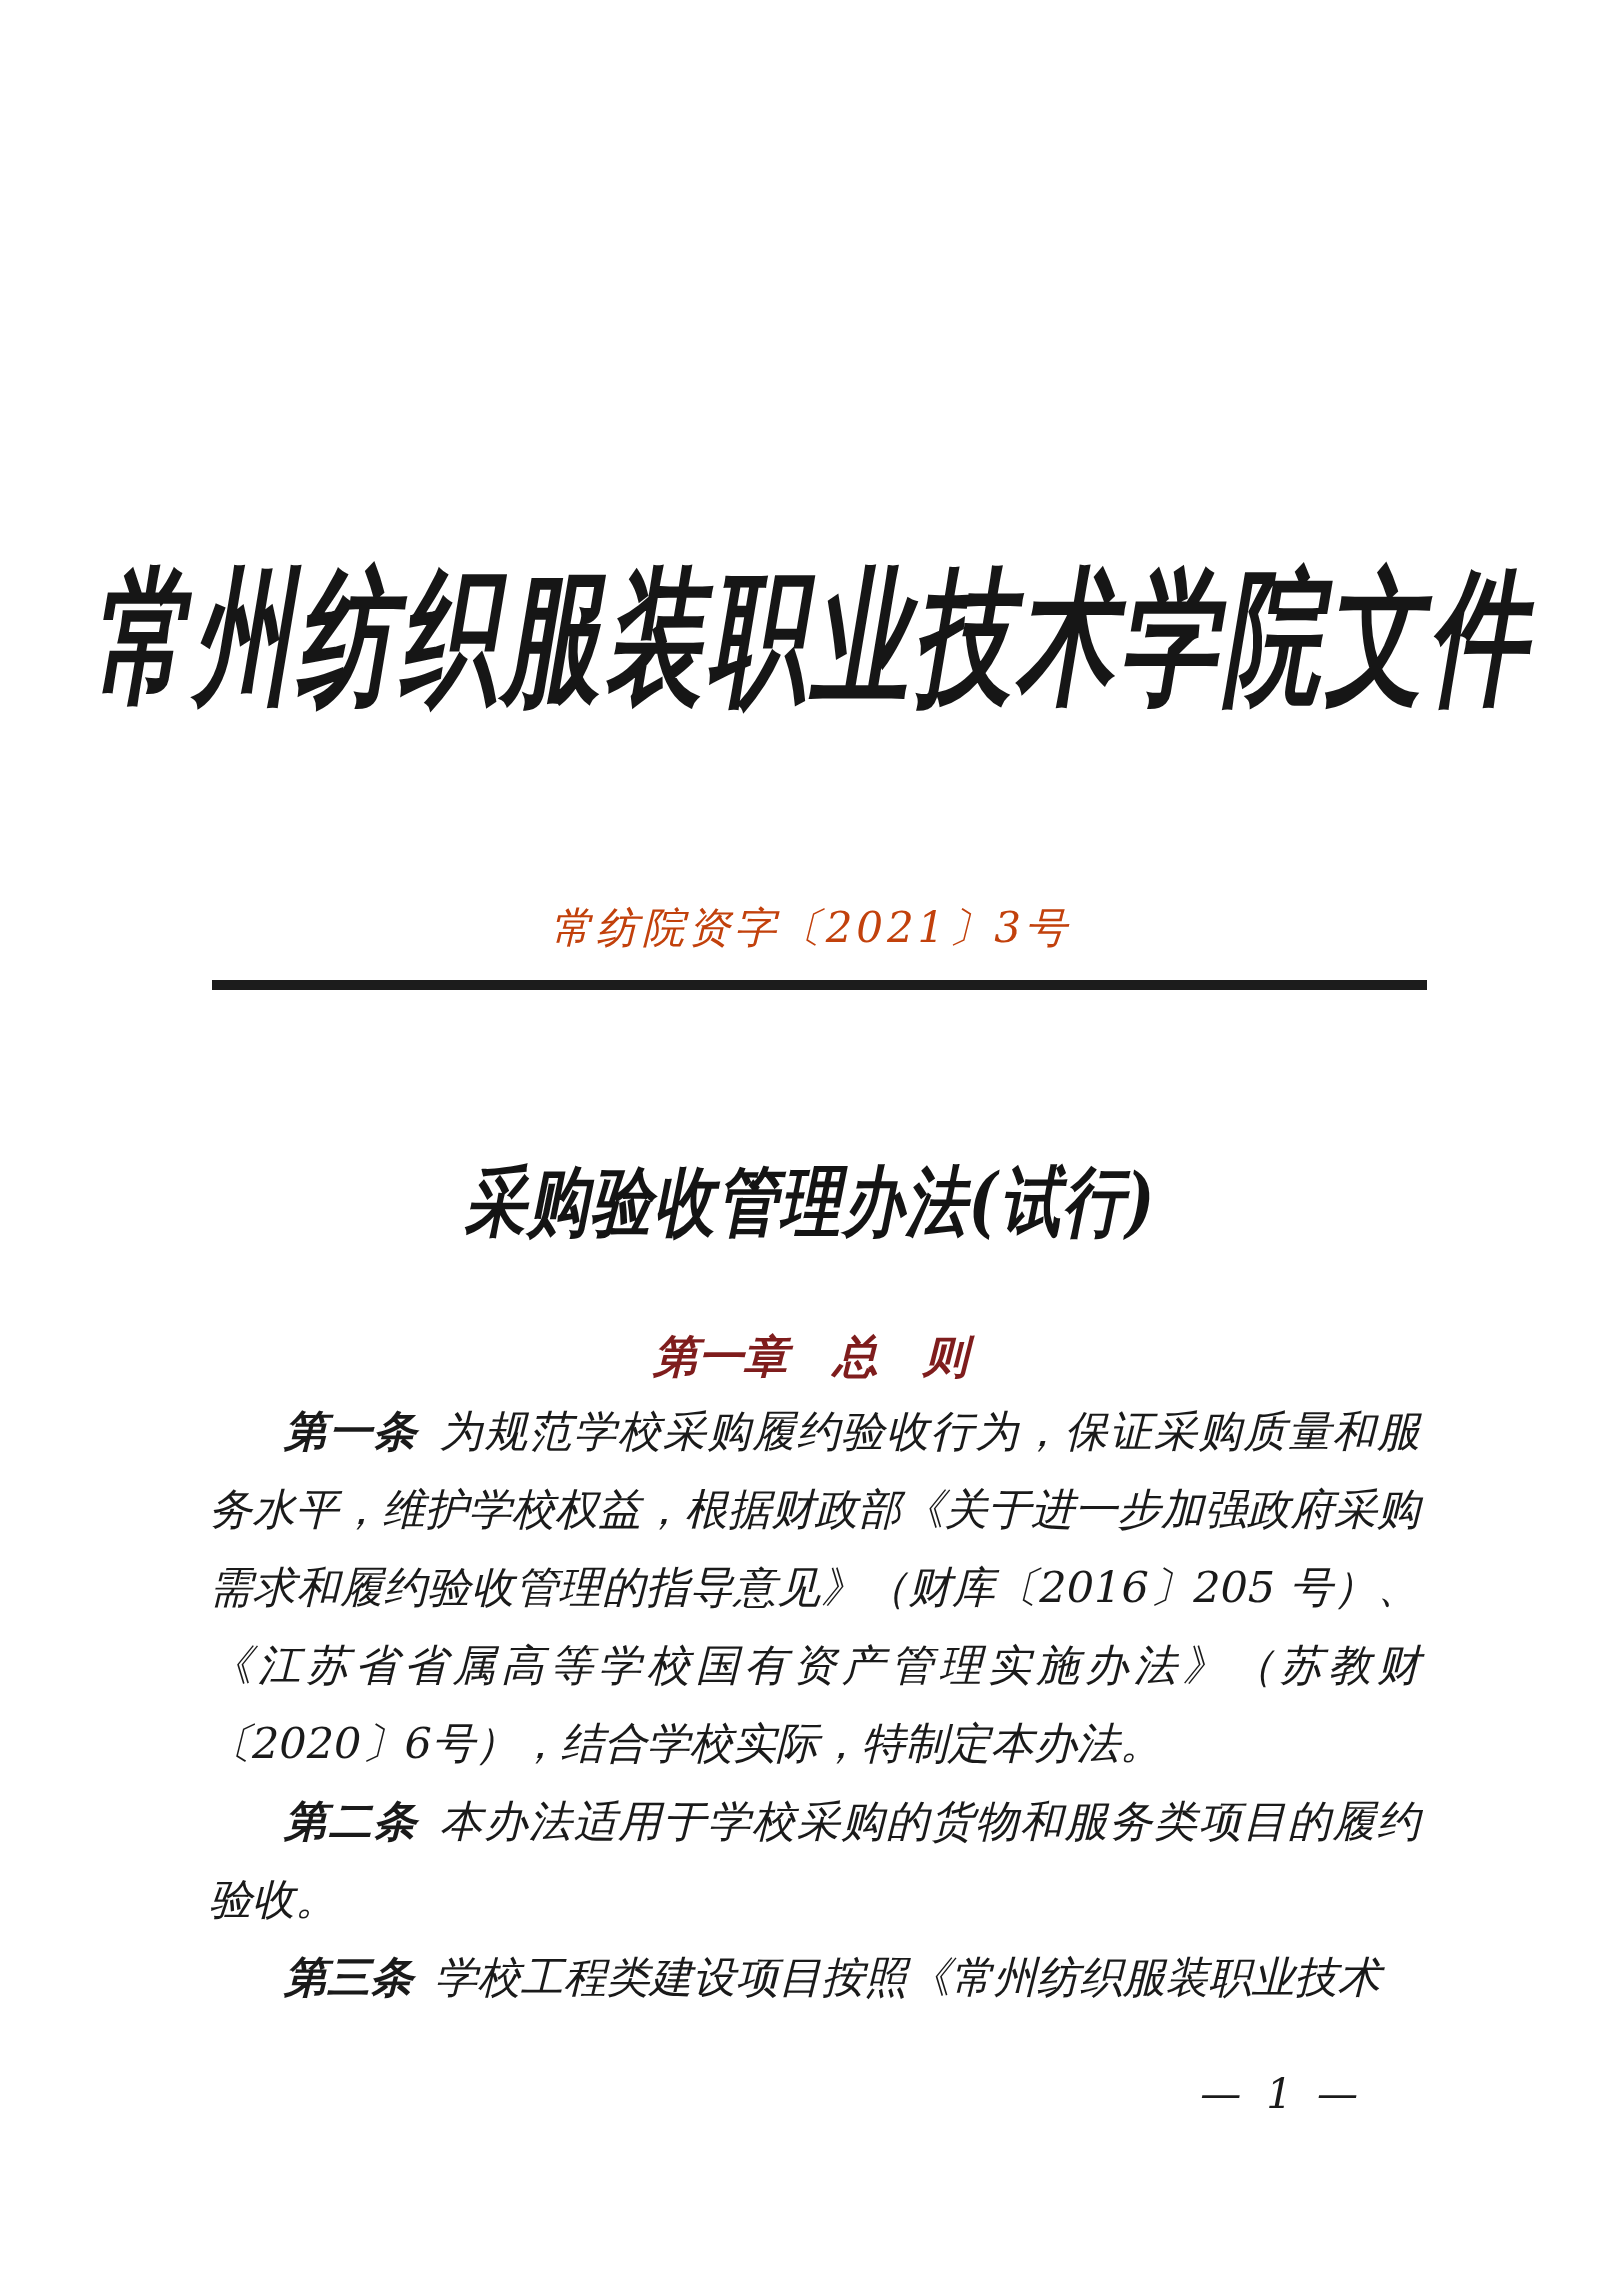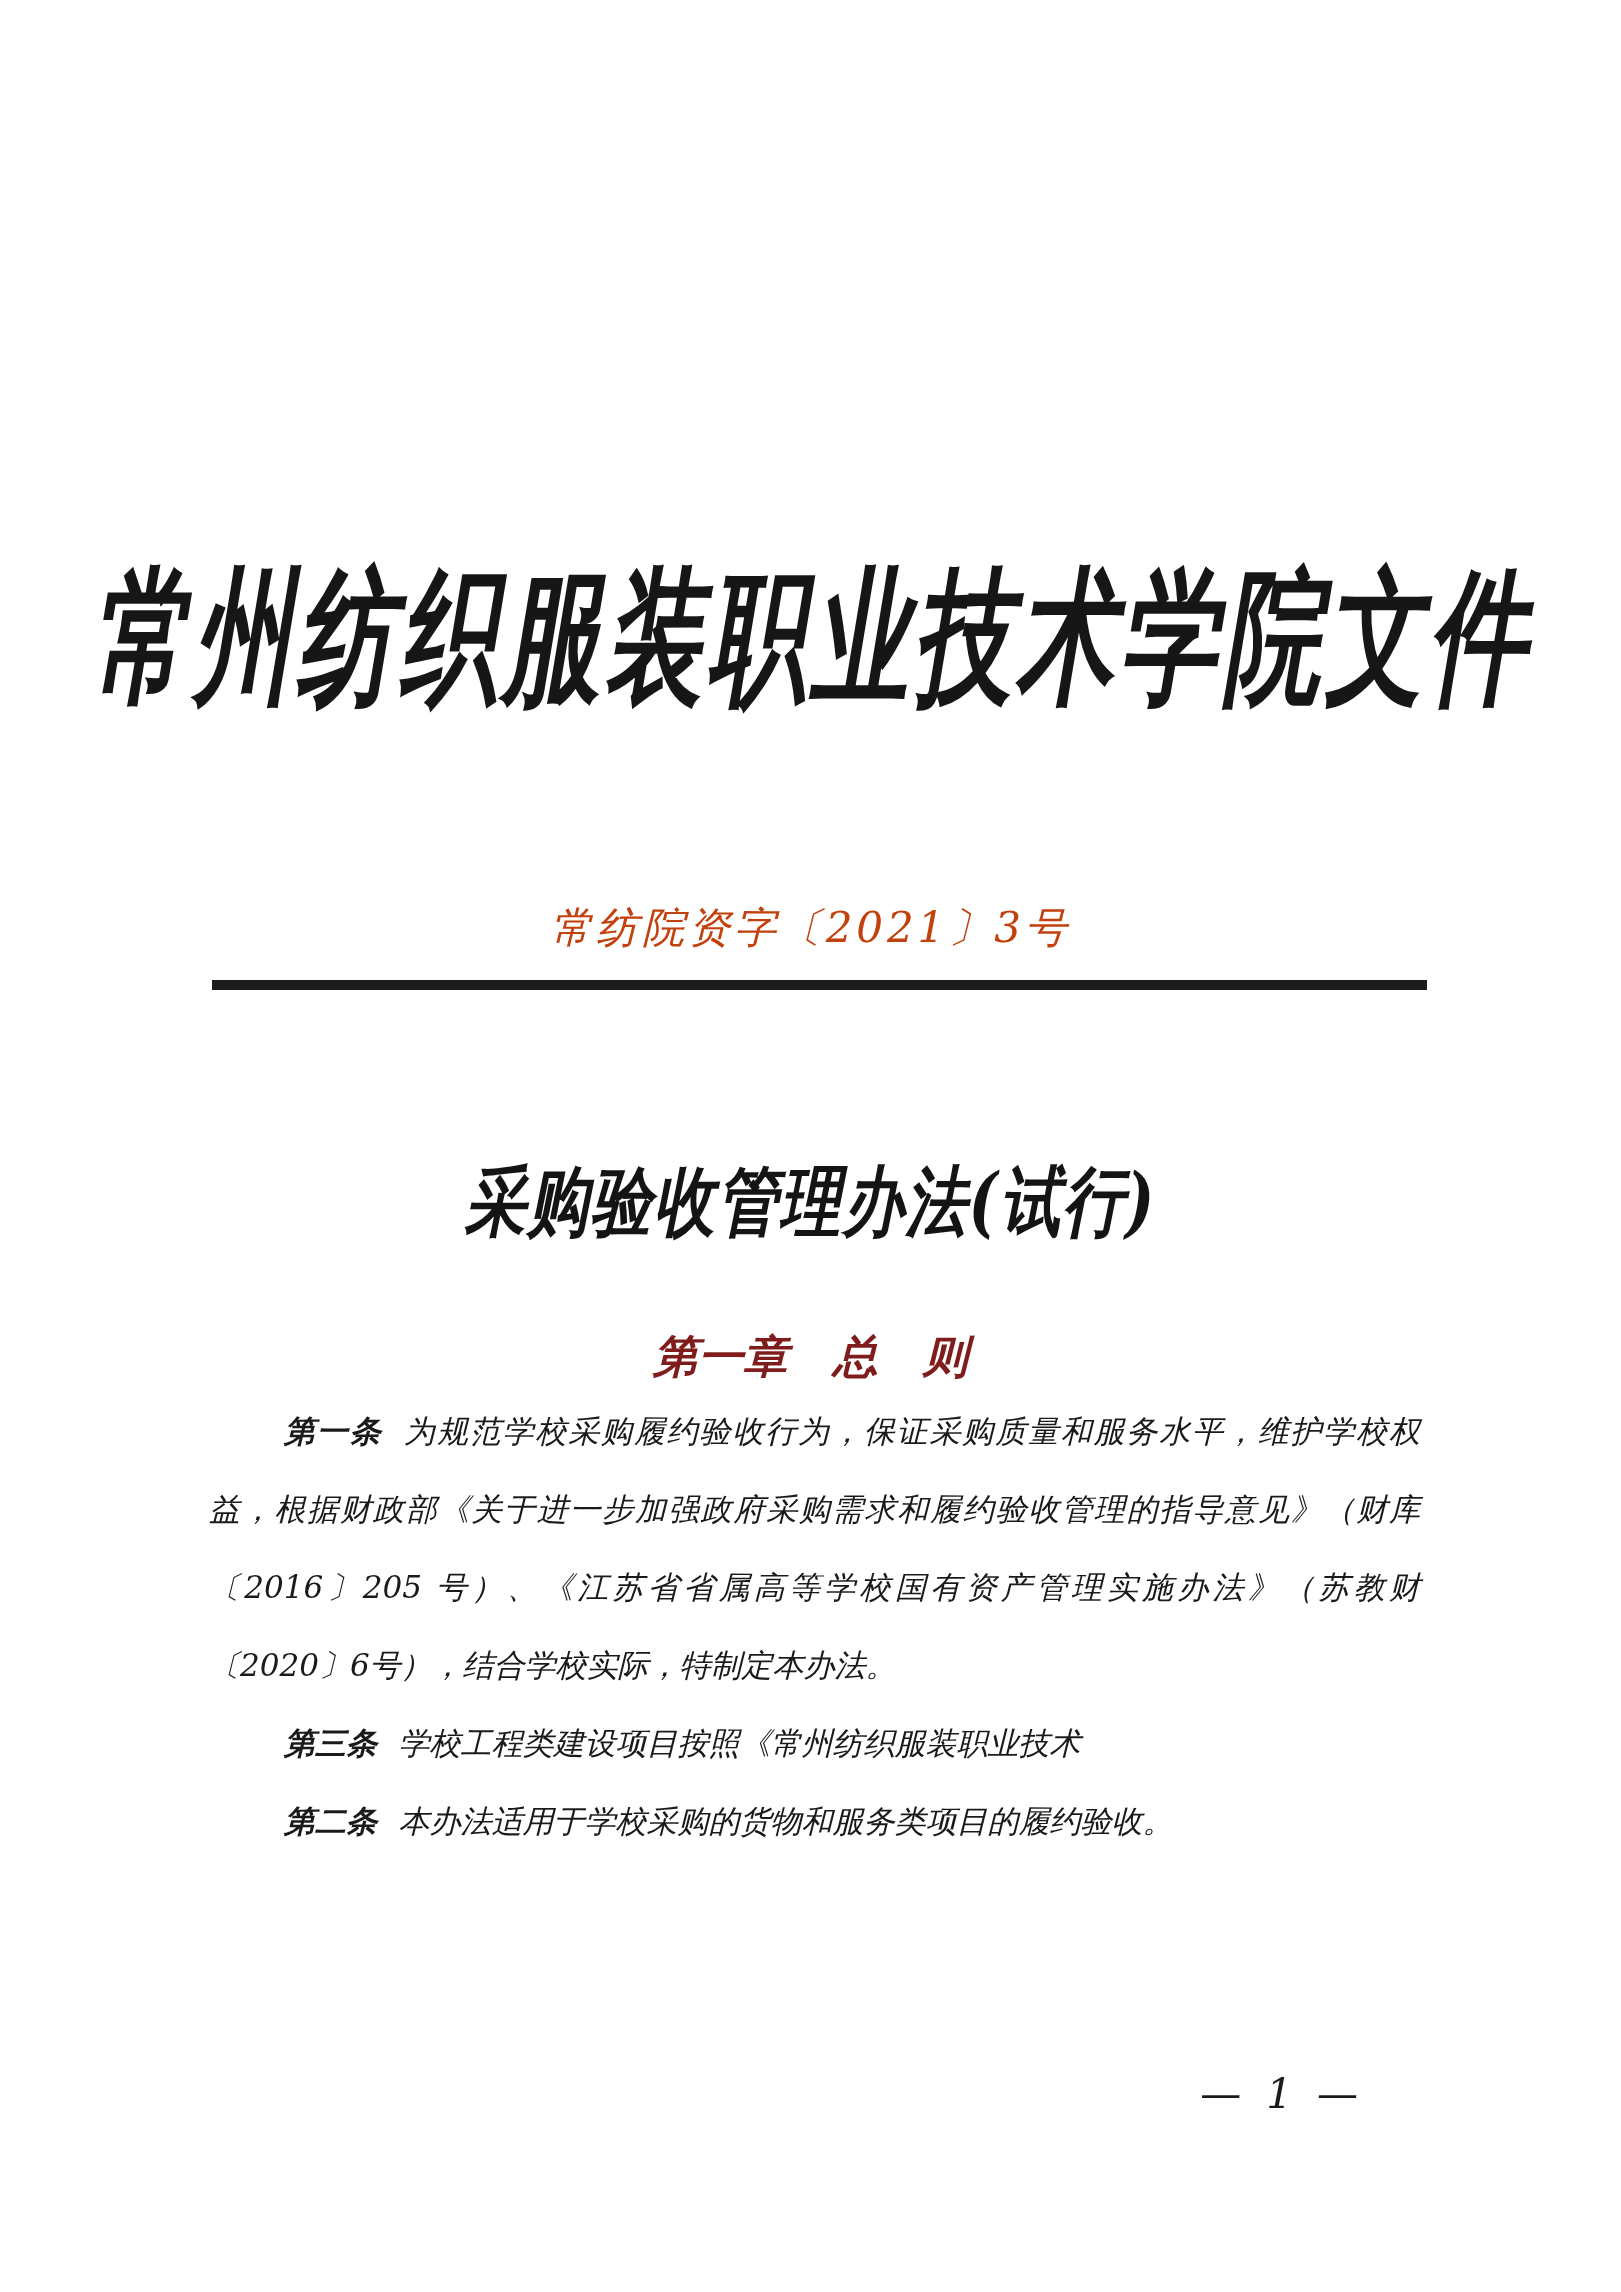--- a/index.html
+++ b/index.html
@@ -89,21 +89,21 @@
     font-family: "DejaVu Sans", "Liberation Sans", sans-serif;
     color: #7f1d1d;
   }
 
   
   .body-text {
     position: absolute;
     left: 209px;
     top: 1392px;
     width: 1211px;
-    font-size: 31px;
+    font-size: 43px;
     line-height: 78px;
     text-align: justify;
     color: #1a1a1a;
   }
   .body-text p {
     margin: 0;
     text-indent: 75px;
   }
   .article-label {
     font-weight: bold;
@@ -135,23 +135,23 @@
 
   <div class="doc-title">采购验收管理办法(试行)</div>
 
   <div class="chapter-heading">第一章　总　则</div>
 
   <div class="body-text">
     <p>
       <span class="article-label">第一条</span><span>为规范学校采购履约验收行为，保证采购质量和服务水平，维护学校权益，根据财政部《关于进一步加强政府采购需求和履约验收管理的指导意见》（财库〔2016〕205 号）、《江苏省省属高等学校国有资产管理实施办法》（苏教财〔2020〕6号），结合学校实际，特制定本办法。</span>
     </p>
     <p>
-      <span class="article-label">第三条</span><span>学校工程类建设项目按照《常州纺织服装职业技术</span>
+      <span class="article-label">第二条</span><span>本办法适用于学校采购的货物和服务类项目的履约验收。</span>
     </p>
     <p>
-      <span class="article-label">第二条</span><span>本办法适用于学校采购的货物和服务类项目的履约验收。</span>
+      <span class="article-label">第三条</span><span>学校工程类建设项目按照《常州纺织服装职业技术</span>
     </p>
   </div>
 
   <div class="page-number">— 1 —</div>
 
 </div>
 
 
 </body></html>

